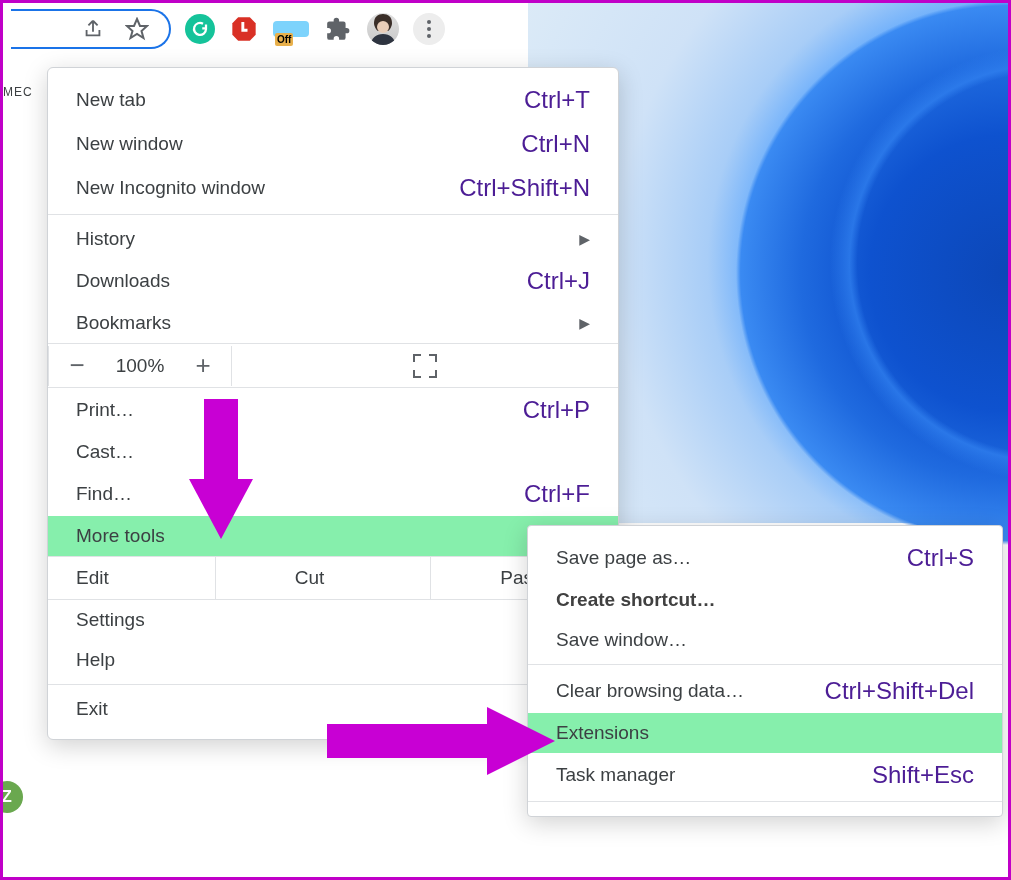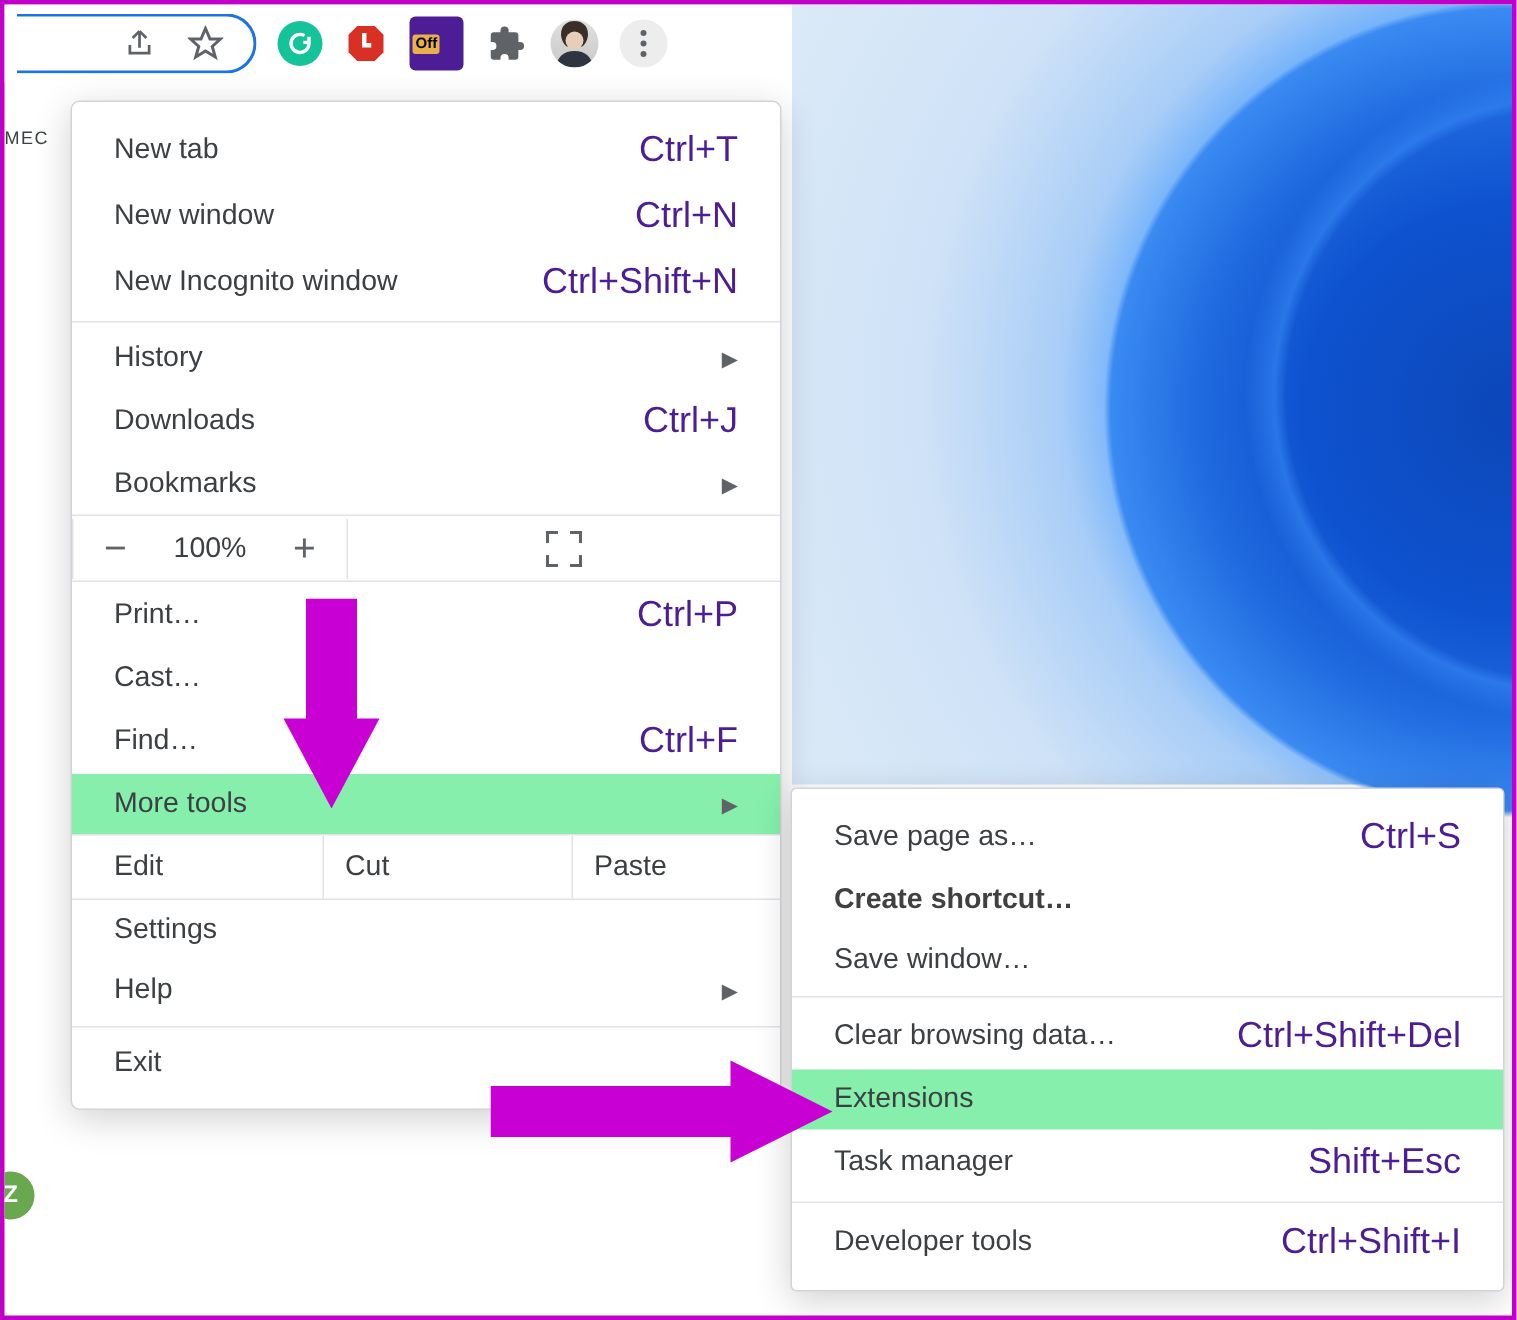--- a/index.html
+++ b/index.html
@@ -71,21 +71,21 @@
     color: #5f6368;
   }
   .ext-icon {
     width: 30px; height: 30px;
     border-radius: 50%;
     display:flex; align-items:center; justify-content:center;
     font-size:14px; font-weight:bold;
   }
   .grammarly { background:#15c39a; color:#fff; }
   .adblock { color:#d93025; }
-  .gtm { background:#4c1d95; color:#fff; border-radius:4px; width:36px; height:36px; position:relative;}
+  .gtm { background:#7dd3fc; color:#fff; border-radius:4px; width:36px; height:16px; position:relative;}
   .gtm .off { position:absolute; top:12px; left:2px; background:#e8b04b; color:#000; font-size:10px; padding:1px 2px; font-weight:bold; border-radius:2px;}
   .puzzle { color:#5f6368; }
   .avatar { background: linear-gradient(180deg,#e0e0e0 0%, #c8c8c8 100%); border-radius:50%; width:32px; height:32px; overflow:hidden; display:flex; align-items:flex-end; justify-content:center;}
   .avatar svg { width: 32px; height: 32px; }
   .kebab { width:32px; height:32px; border-radius:50%; background:#ededed; display:flex; flex-direction:column; align-items:center; justify-content:center; gap:3px;}
   .kebab span { width:4px; height:4px; border-radius:50%; background:#5f6368; }
 
   
   .page-snippet {
     position:absolute;
@@ -106,21 +106,21 @@
     font-weight:bold;
     font-size:16px;
     transform: translateX(-12px);
   }
 
   
   .menu {
     position: absolute;
     top: 64px;
     left: 44px;
-    width: 474px;
+    width: 572px;
     background: #fff;
     border: 1px solid #d0d3d7;
     border-radius: 6px;
     box-shadow: 0 6px 24px rgba(0,0,0,0.18);
     padding: 10px 0;
     font-size: 19px;
   }
   .menu-item, .submenu-item {
     display: flex;
     align-items: center;
@@ -159,21 +159,21 @@
   .fs-icon span:nth-child(3){border-right:none;border-top:none;}
   .fs-icon span:nth-child(4){border-left:none;border-top:none;}
 
   .edit-row {
     display:flex;
     border-top:1px solid #e0e2e5;
     border-bottom:1px solid #e0e2e5;
     gap:27px;
   }
   .edit-row .elabel { flex:0 0 140px; padding:10px 0 10px 28px;}
-  .edit-row .ebtn { flex:1; text-align:left; padding:10px 14px; border-left:1px solid #e0e2e5;}
+  .edit-row .ebtn { flex:1; text-align:center; padding:10px 14px; border-left:1px solid #e0e2e5;}
 
   
   .submenu {
     position:absolute;
     top: 522px;
     left: 524px;
     width: 476px;
     background:#fff;
     border:1px solid #d0d3d7;
     border-radius:4px;
@@ -346,24 +346,20 @@
     <span class="shortcut">Ctrl+Shift+Del</span>
   </div>
   <div class="submenu-item hover">
     <span>Extensions</span>
   </div>
   <div class="submenu-item">
     <span>Task manager</span>
     <span class="shortcut">Shift+Esc</span>
   </div>
   <hr>
-  <div class="submenu-item">
-    <span>Developer tools</span>
-    <span class="shortcut">Ctrl+Shift+I</span>
-  </div>
 </div>
 
 <svg class="arrow-annot arrow-down" width="80" height="140">
   <path d="M40 0 L40 90" stroke="#c800d4" stroke-width="34"></path>
   <polygon points="8,80 72,80 40,140" fill="#c800d4"></polygon>
 </svg>
 <svg class="arrow-annot arrow-right" width="230" height="80">
   <path d="M0 40 L170 40" stroke="#c800d4" stroke-width="34"></path>
   <polygon points="160,6 160,74 228,40" fill="#c800d4"></polygon>
 </svg>

